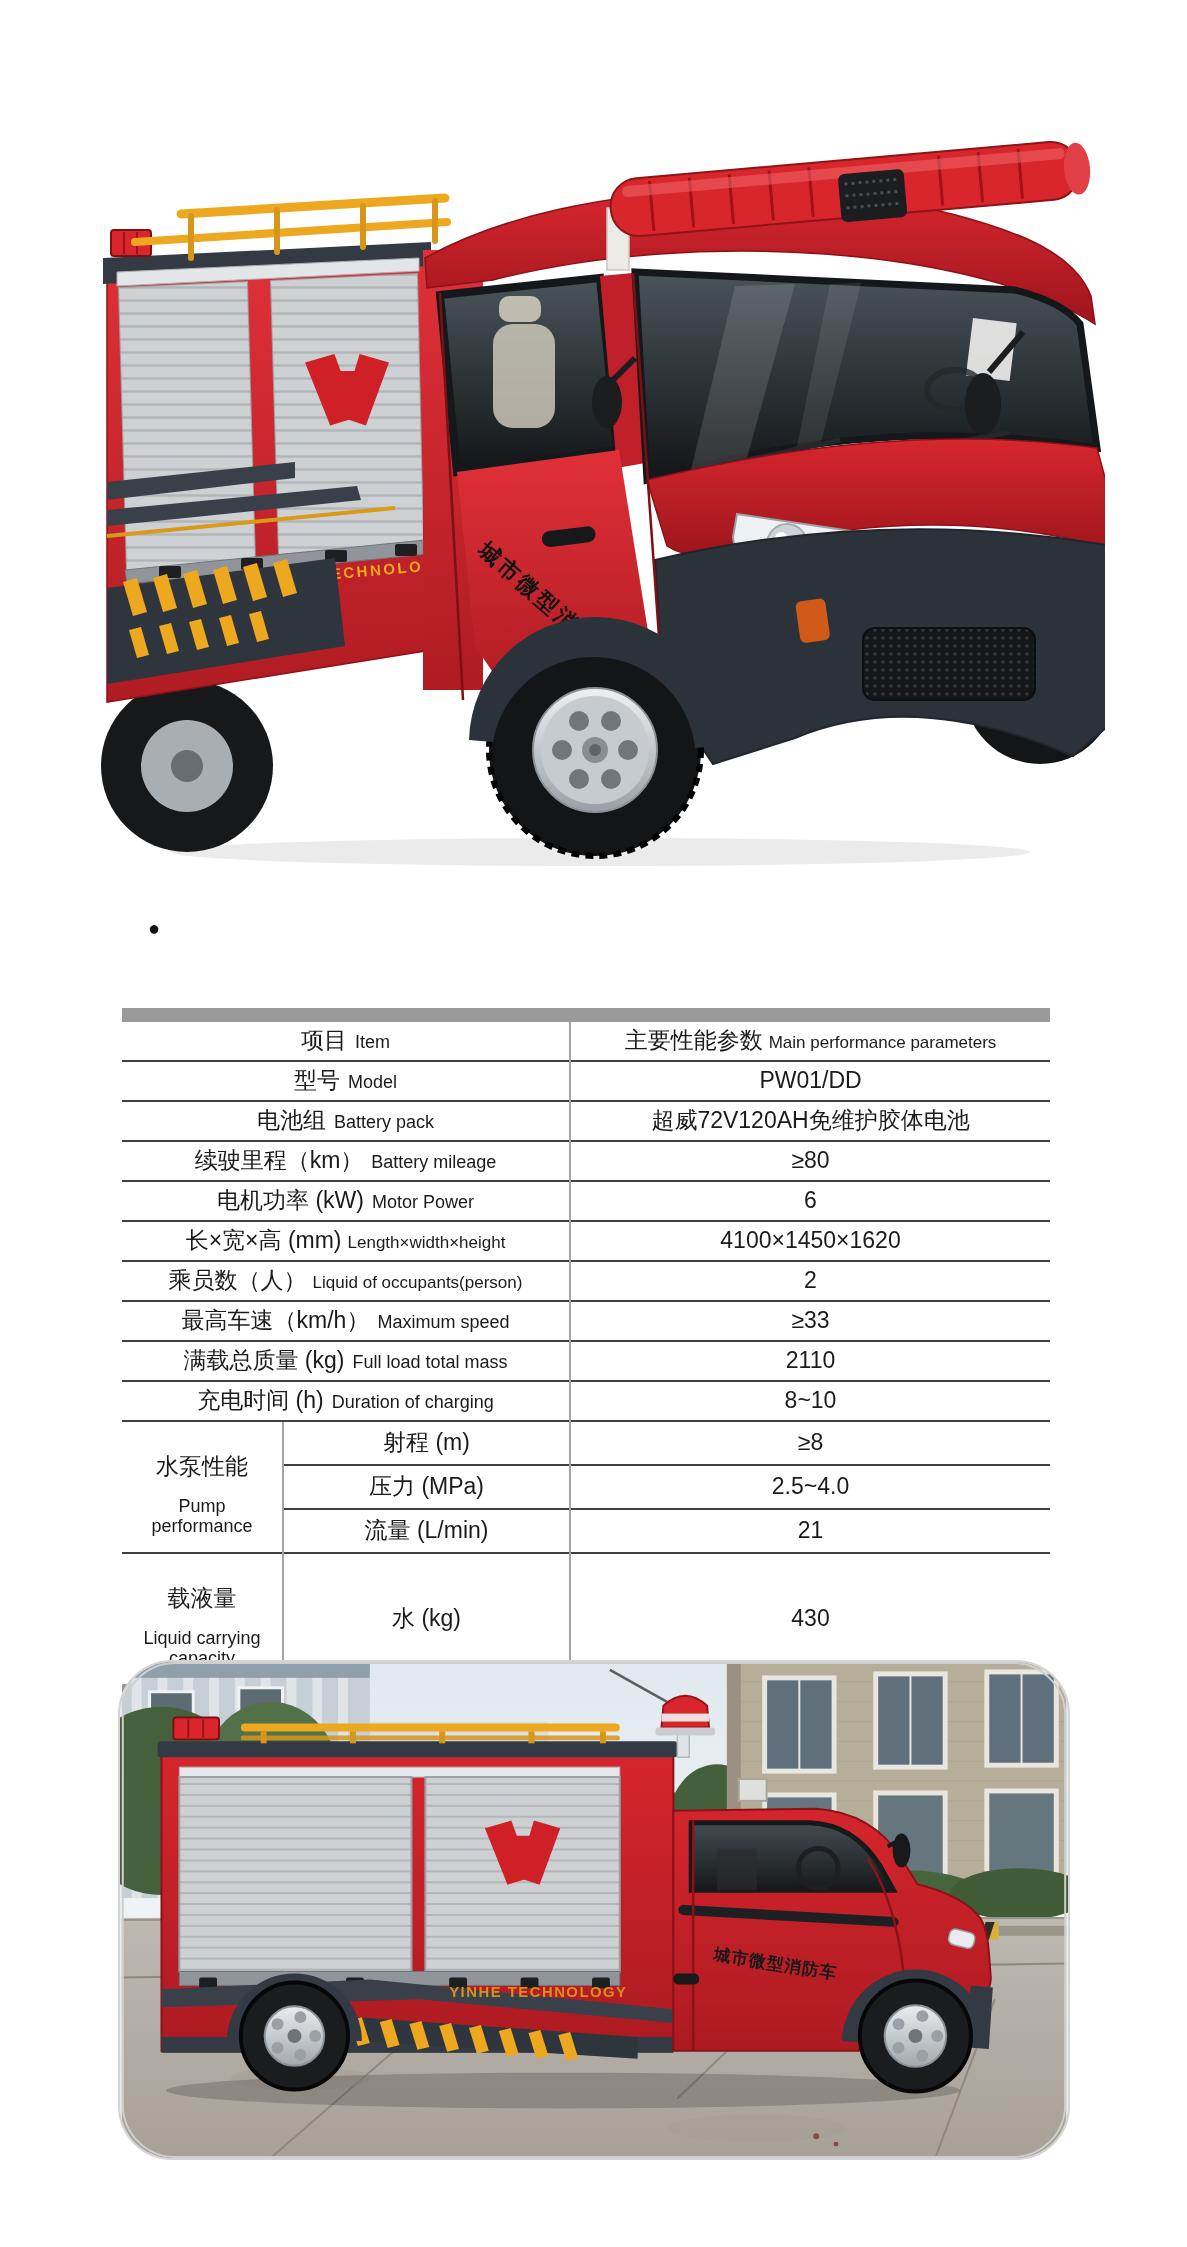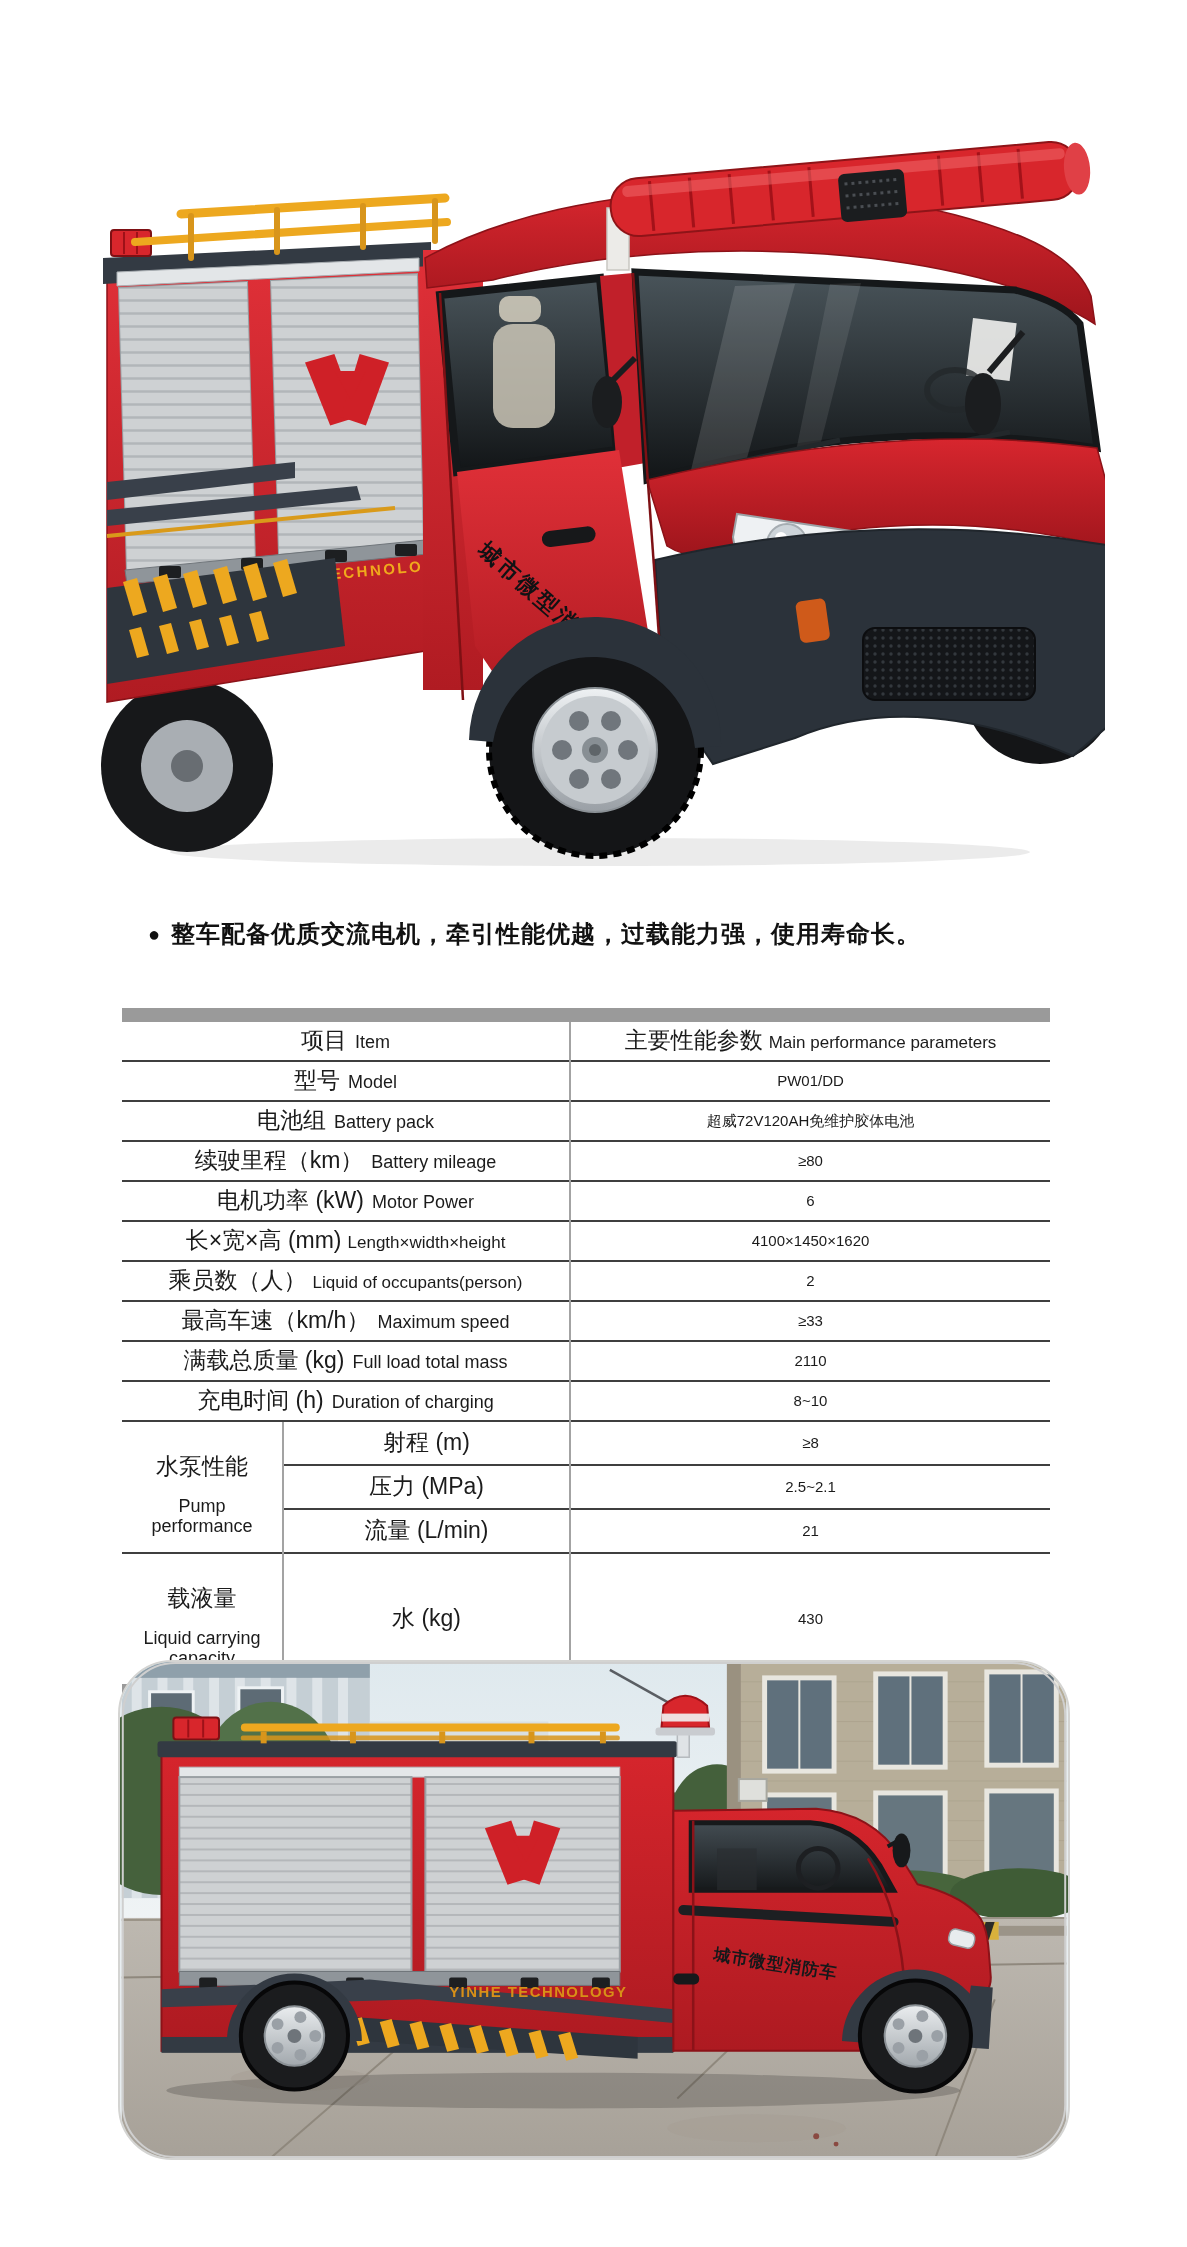--- a/index.html
+++ b/index.html
@@ -23,21 +23,21 @@
     padding:0 4px;text-align:center;vertical-align:middle;
     font-weight:normal;line-height:1.12;
   }
   table.spec tr.r td,table.spec tr.r th{height:38px;}
   table.spec tr.tall td{height:75px;}
   table.spec .bt{border-top:2px solid #3f3f3f;}
   table.spec .vl{border-left:2px solid #a3a3a3;}
   .zh{font-size:23px;}
   .en{font-size:18px;margin-left:8px;}
   .en-sm{font-size:17px;margin-left:6px;}
-  .val{font-size:15px;}
+  .val{font-size:23px;}
   .cat .zh{display:block;margin-top:32px;}
   .cat .en{display:block;margin:16px auto;max-width:122px;font-size:18px;}
   .photo-bottom{
     position:absolute;left:118px;top:1660px;width:952px;height:500px;
     border-radius:54px;overflow:hidden;border:2px solid #d4d4d2;box-sizing:border-box;
     background:#e8eef1;
   }
   .photo-bottom svg{width:100%;height:100%;display:block;}
 </style>
 </head>
@@ -243,21 +243,20 @@
             <line x1="750" y1="106" x2="804" y2="106"></line>
             <line x1="750" y1="118" x2="804" y2="118"></line>
           </g>
         </g>
       </g>
     </svg>
   </figure>
 
   <div class="feature-line">
     <span class="bullet">●</span>
-    <span>整车配备优质交流电机，牵引性能优越，过载能力强，使用寿命长。</span>
   </div>
 
   <div class="spec-table">
     <div class="bar"></div>
     <table class="spec">
       <colgroup>
           <col style="width:161px">
           <col style="width:287px">
           <col style="width:480px">
         </colgroup>
@@ -309,21 +308,21 @@
       <tr class="r">
         <td rowspan="3" class="bt cat">
           <span class="zh">水泵性能</span>
               <span class="en">Pump performance</span>
         </td>
         <td class="bt vl"><span class="zh">射程 (m)</span></td>
         <td class="bt vl"><span class="val">≥8</span></td>
       </tr>
       <tr class="r">
         <td class="bt vl"><span class="zh">压力 (MPa)</span></td>
-        <td class="bt vl"><span class="val">2.5~2.1</span></td>
+        <td class="bt vl"><span class="val">2.5~4.0</span></td>
       </tr>
       <tr class="r">
         <td class="bt vl"><span class="zh">流量 (L/min)</span></td>
         <td class="bt vl"><span class="val">21</span></td>
       </tr>
       <tr class="tall">
         <td class="bt cat">
           <span class="zh">载液量</span>
               <span class="en">Liquid carrying capacity</span>
         </td>

